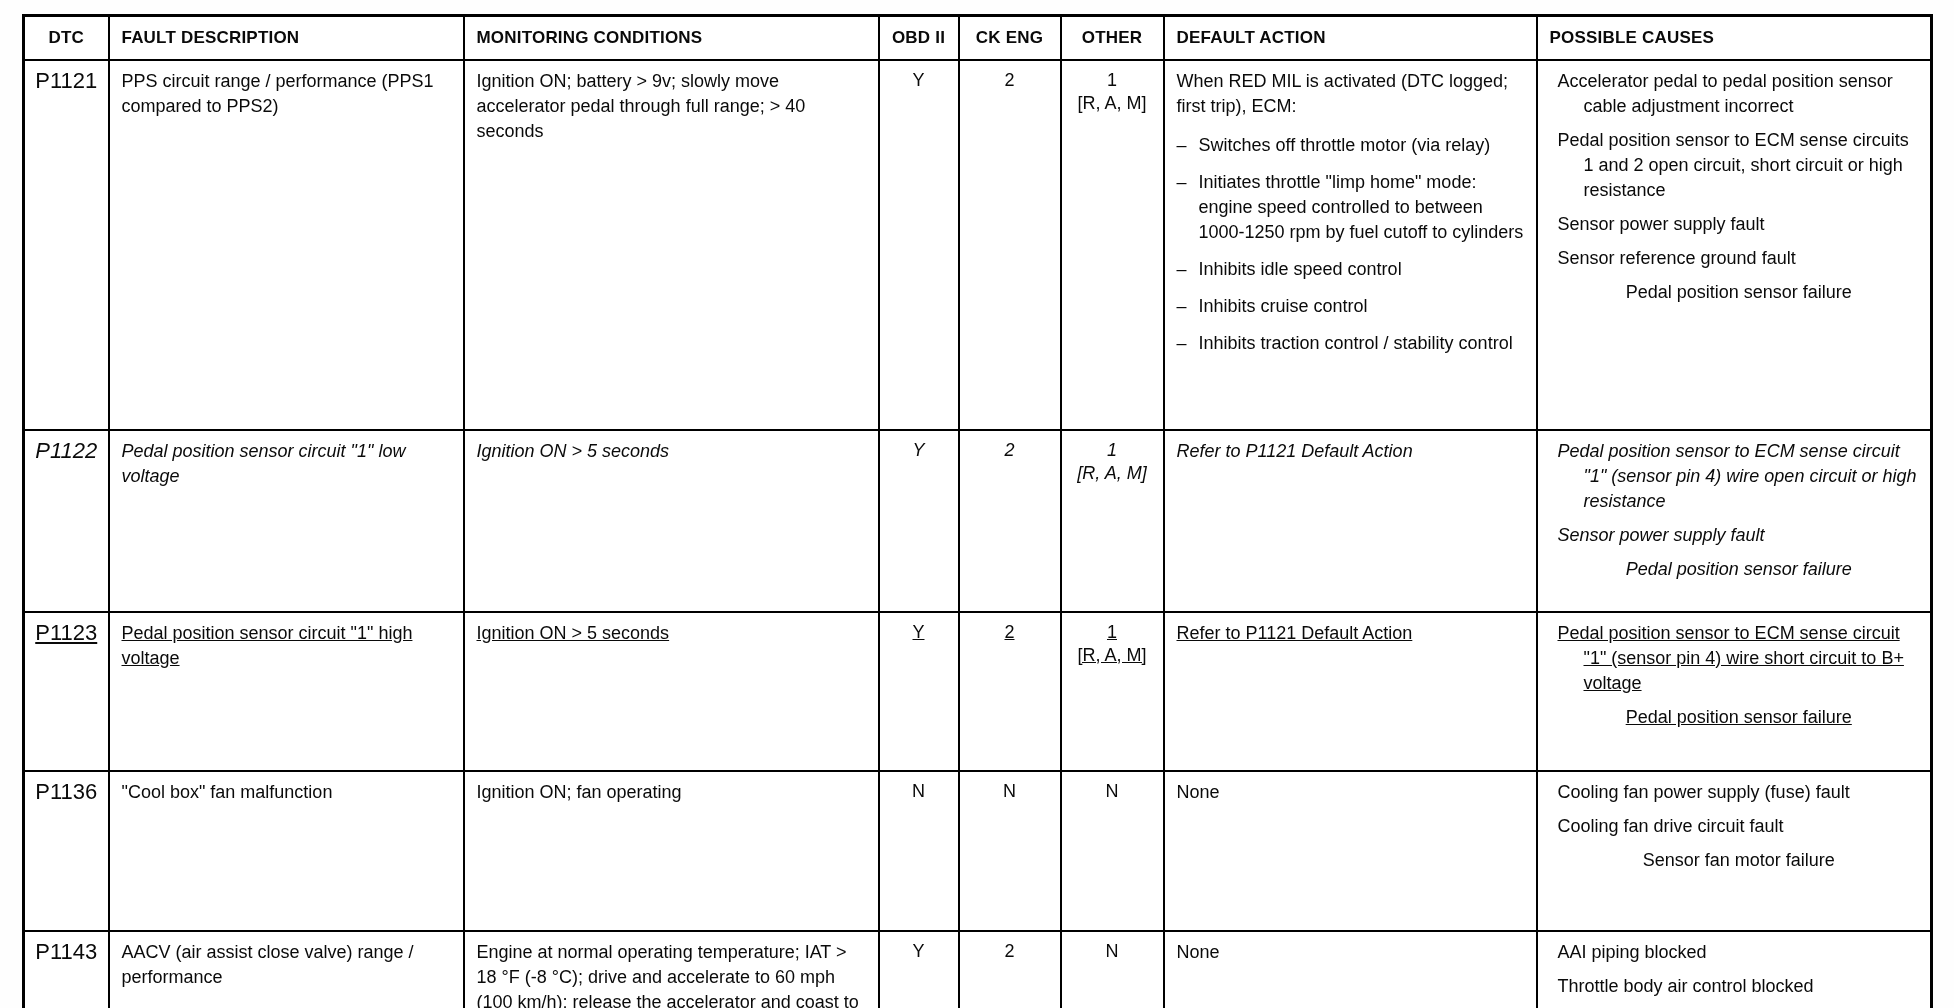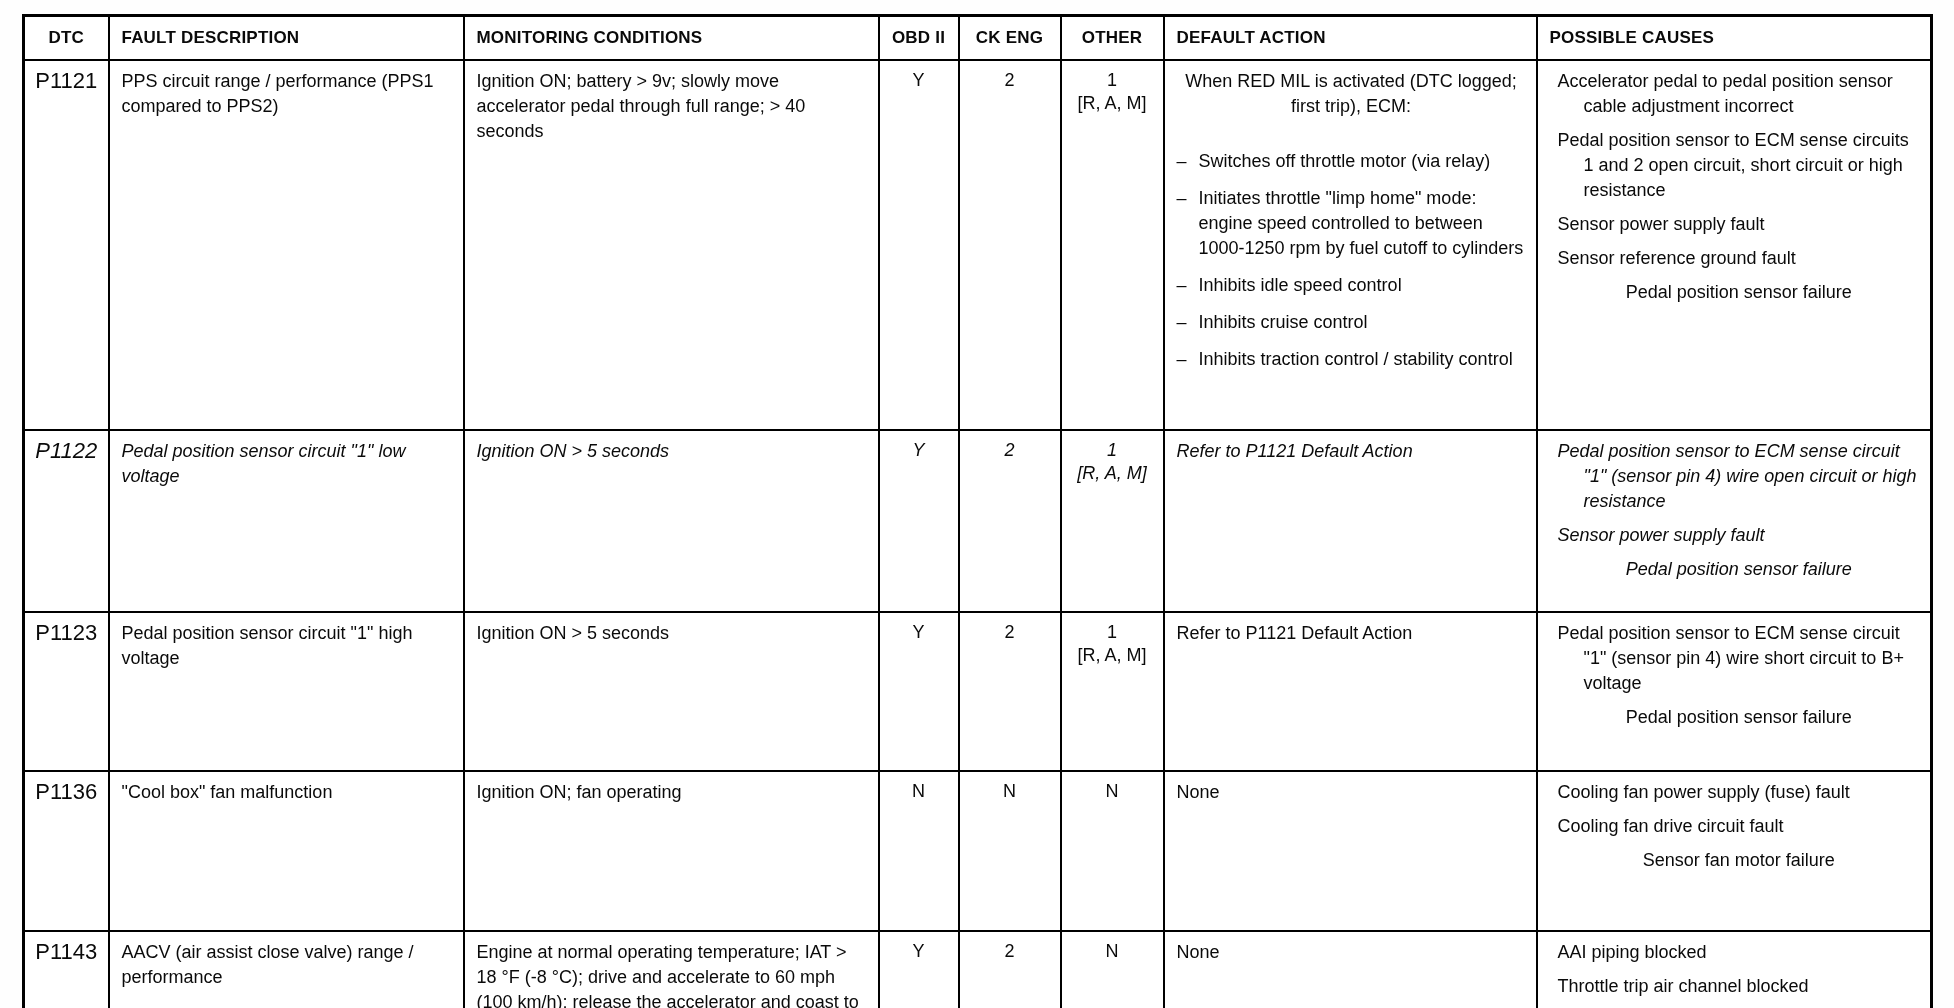--- a/index.html
+++ b/index.html
@@ -55,29 +55,29 @@
     line-height: 23px;
     text-align: center;
     padding-top: 8px;
   }
   .cause {
     padding-left: 26px;
     text-indent: -26px;
     margin: 0 0 9px 8px;
   }
   .cause:last-child { margin-bottom: 0; text-align: center; }
-  .da-intro { margin-bottom: 30px; text-align: center; }
+  .da-intro { margin-bottom: 14px; }
   .da-item { display: flex; margin-bottom: 12px; }
   .da-item:last-child { margin-bottom: 0; }
   .da-dash { flex: 0 0 22px; }
   .da-text { flex: 1; }
   tr.rhead  { height: 44px; }
   tr.r1 { height: 370px; }
   tr.r2 { height: 182px; font-style: italic; }
-  tr.r3 { height: 159px; }
+  tr.r3 { height: 159px; text-decoration: underline; }
   tr.r4 { height: 160px; }
   tr.r5 { height: 150px; }
   .other-stack { display: block; }
 </style>
 </head>
 <body>
 
 <div class="sheet">
   <table class="dtc-table">
     <colgroup>
@@ -198,19 +198,19 @@
     <tr class="r5">
       <td class="code">P1143</td>
       <td class="text">AACV (air assist close valve) range / performance</td>
       <td class="text">Engine at normal operating temperature; IAT &gt; 18 °F (-8 °C); drive and accelerate to 60 mph (100 km/h); release the accelerator and coast to 37 mph (60 km/h); engine rpm 1000 – 3000 during coast</td>
       <td class="mid">Y</td>
       <td class="mid">2</td>
       <td class="mid">N</td>
       <td class="text">None</td>
       <td class="text">
         <div class="cause">AAI piping blocked</div>
-        <div class="cause">Throttle trip air channel blocked</div>
+        <div class="cause">Throttle body air control blocked</div>
         <div class="cause">AACV stuck</div>
       </td>
     </tr>
   </tbody>
     </table>
 </div>
 
 </body></html>

